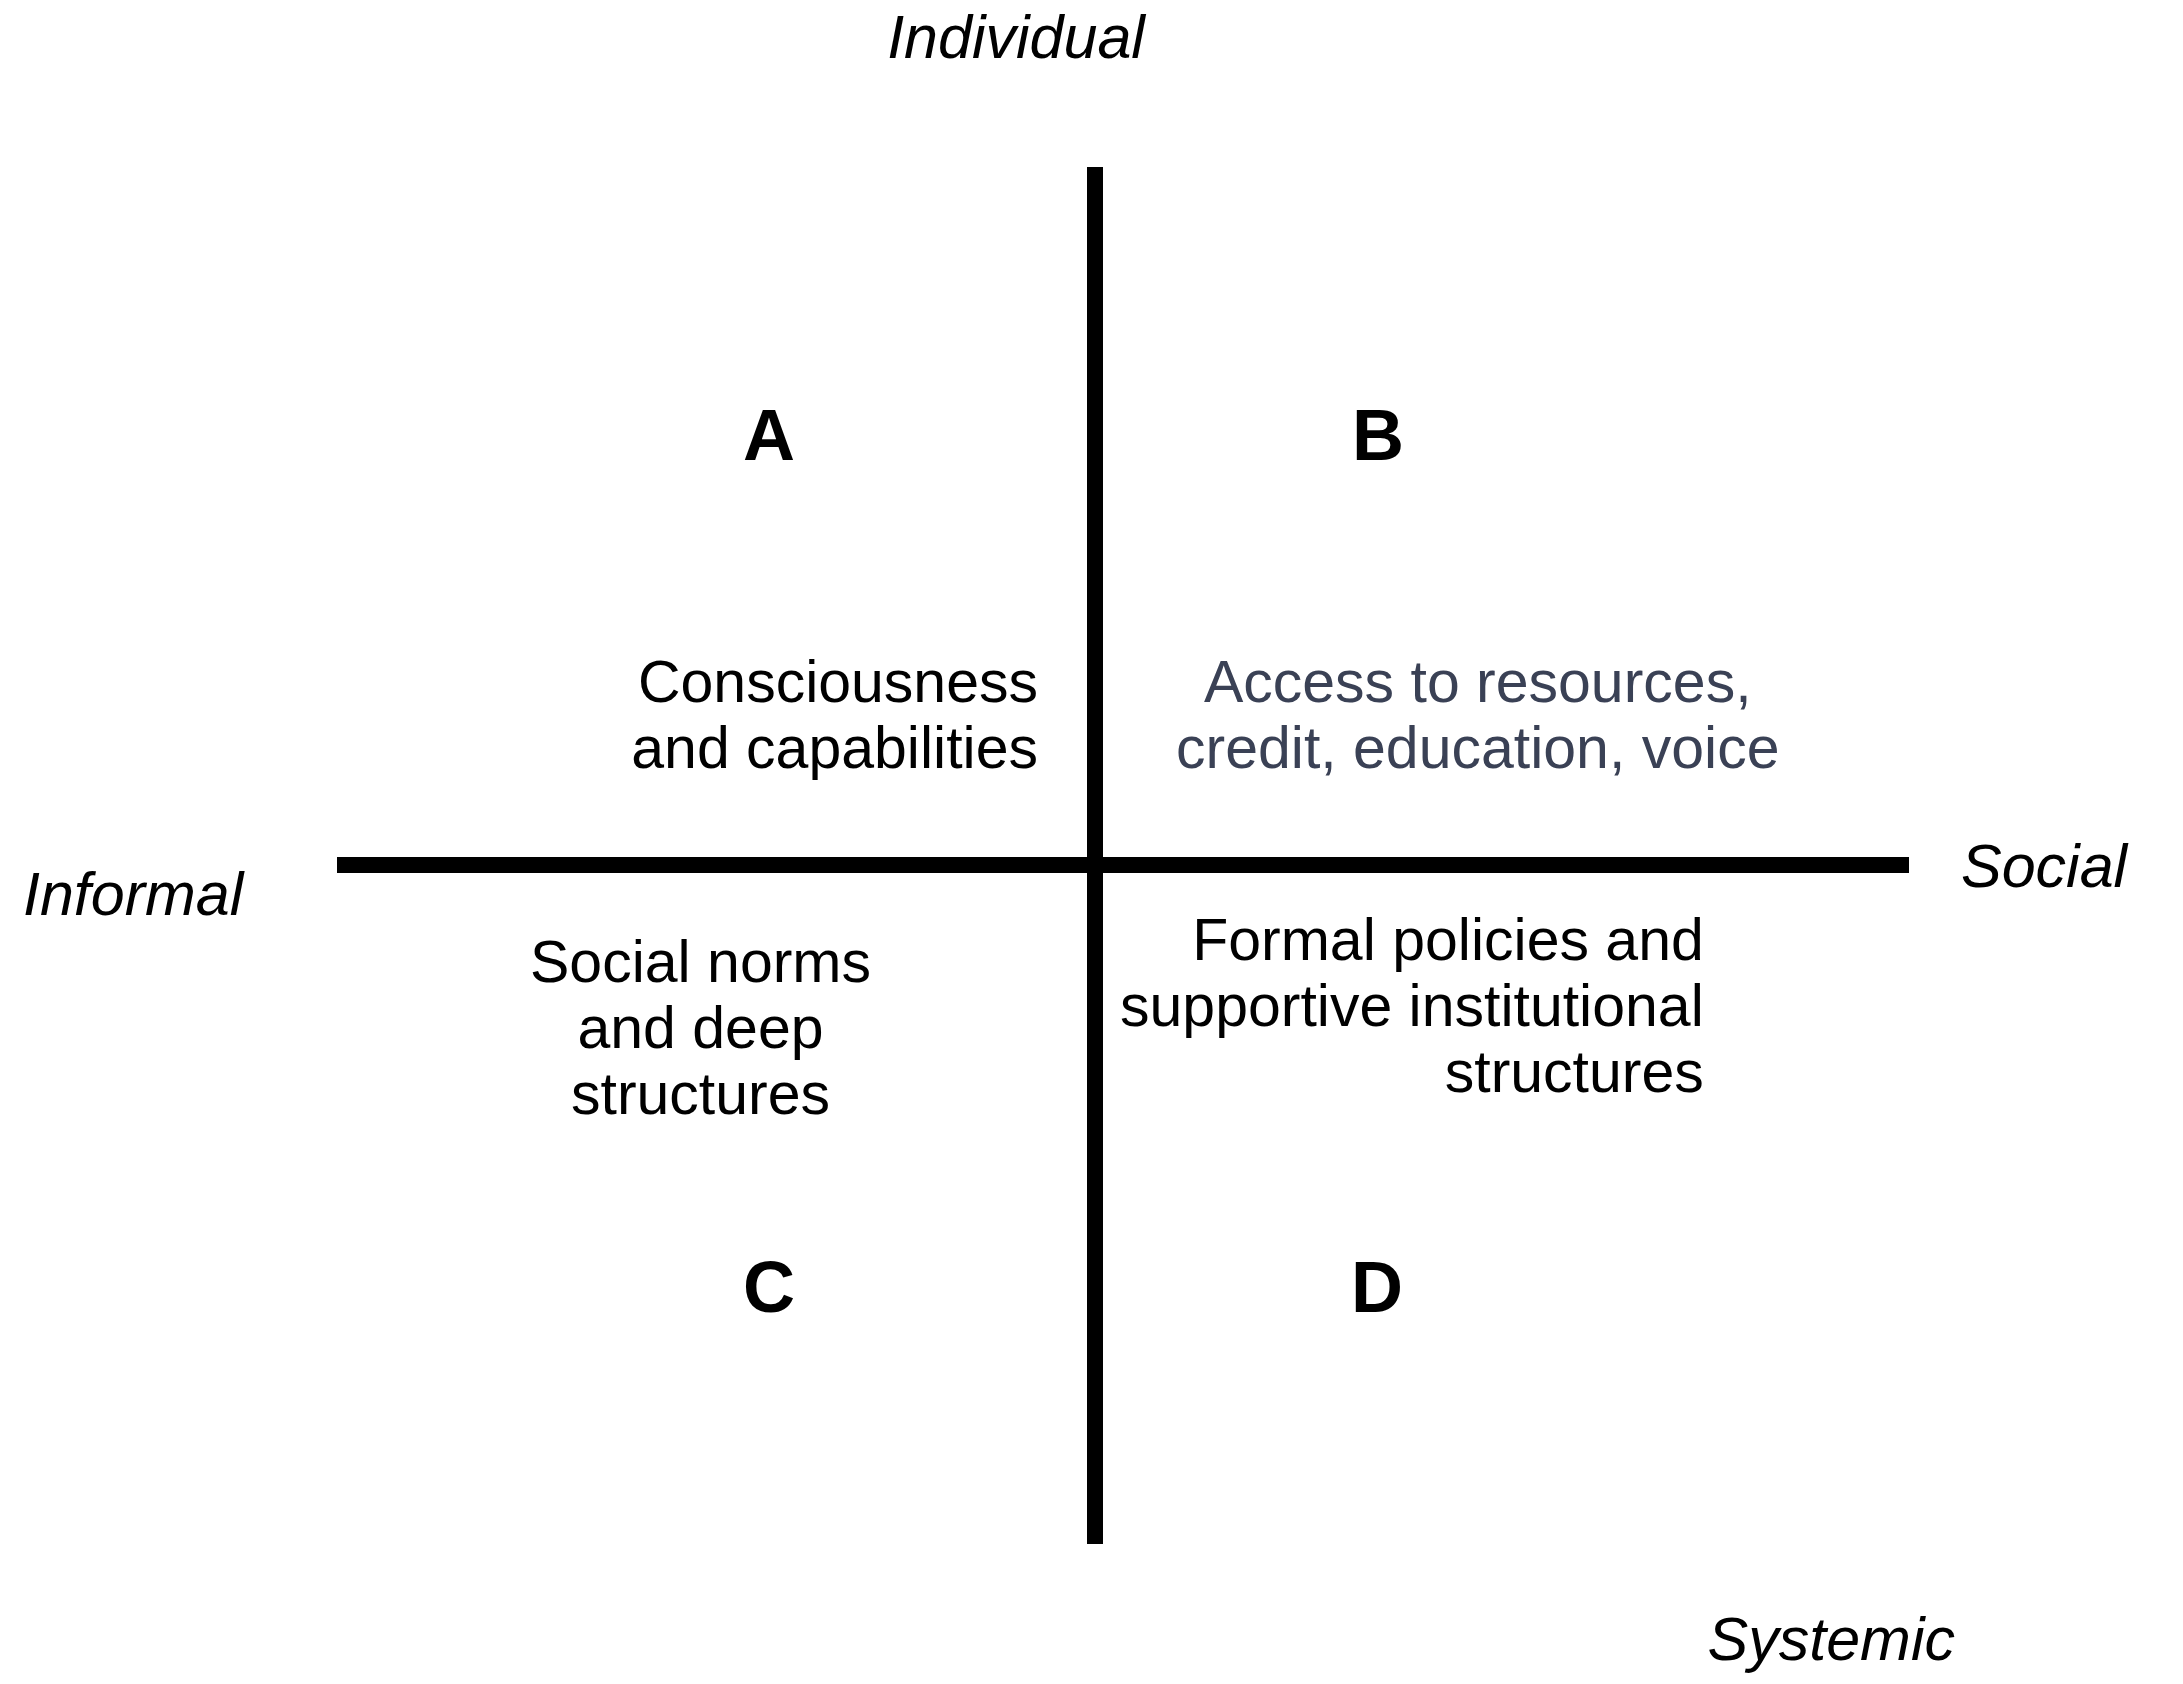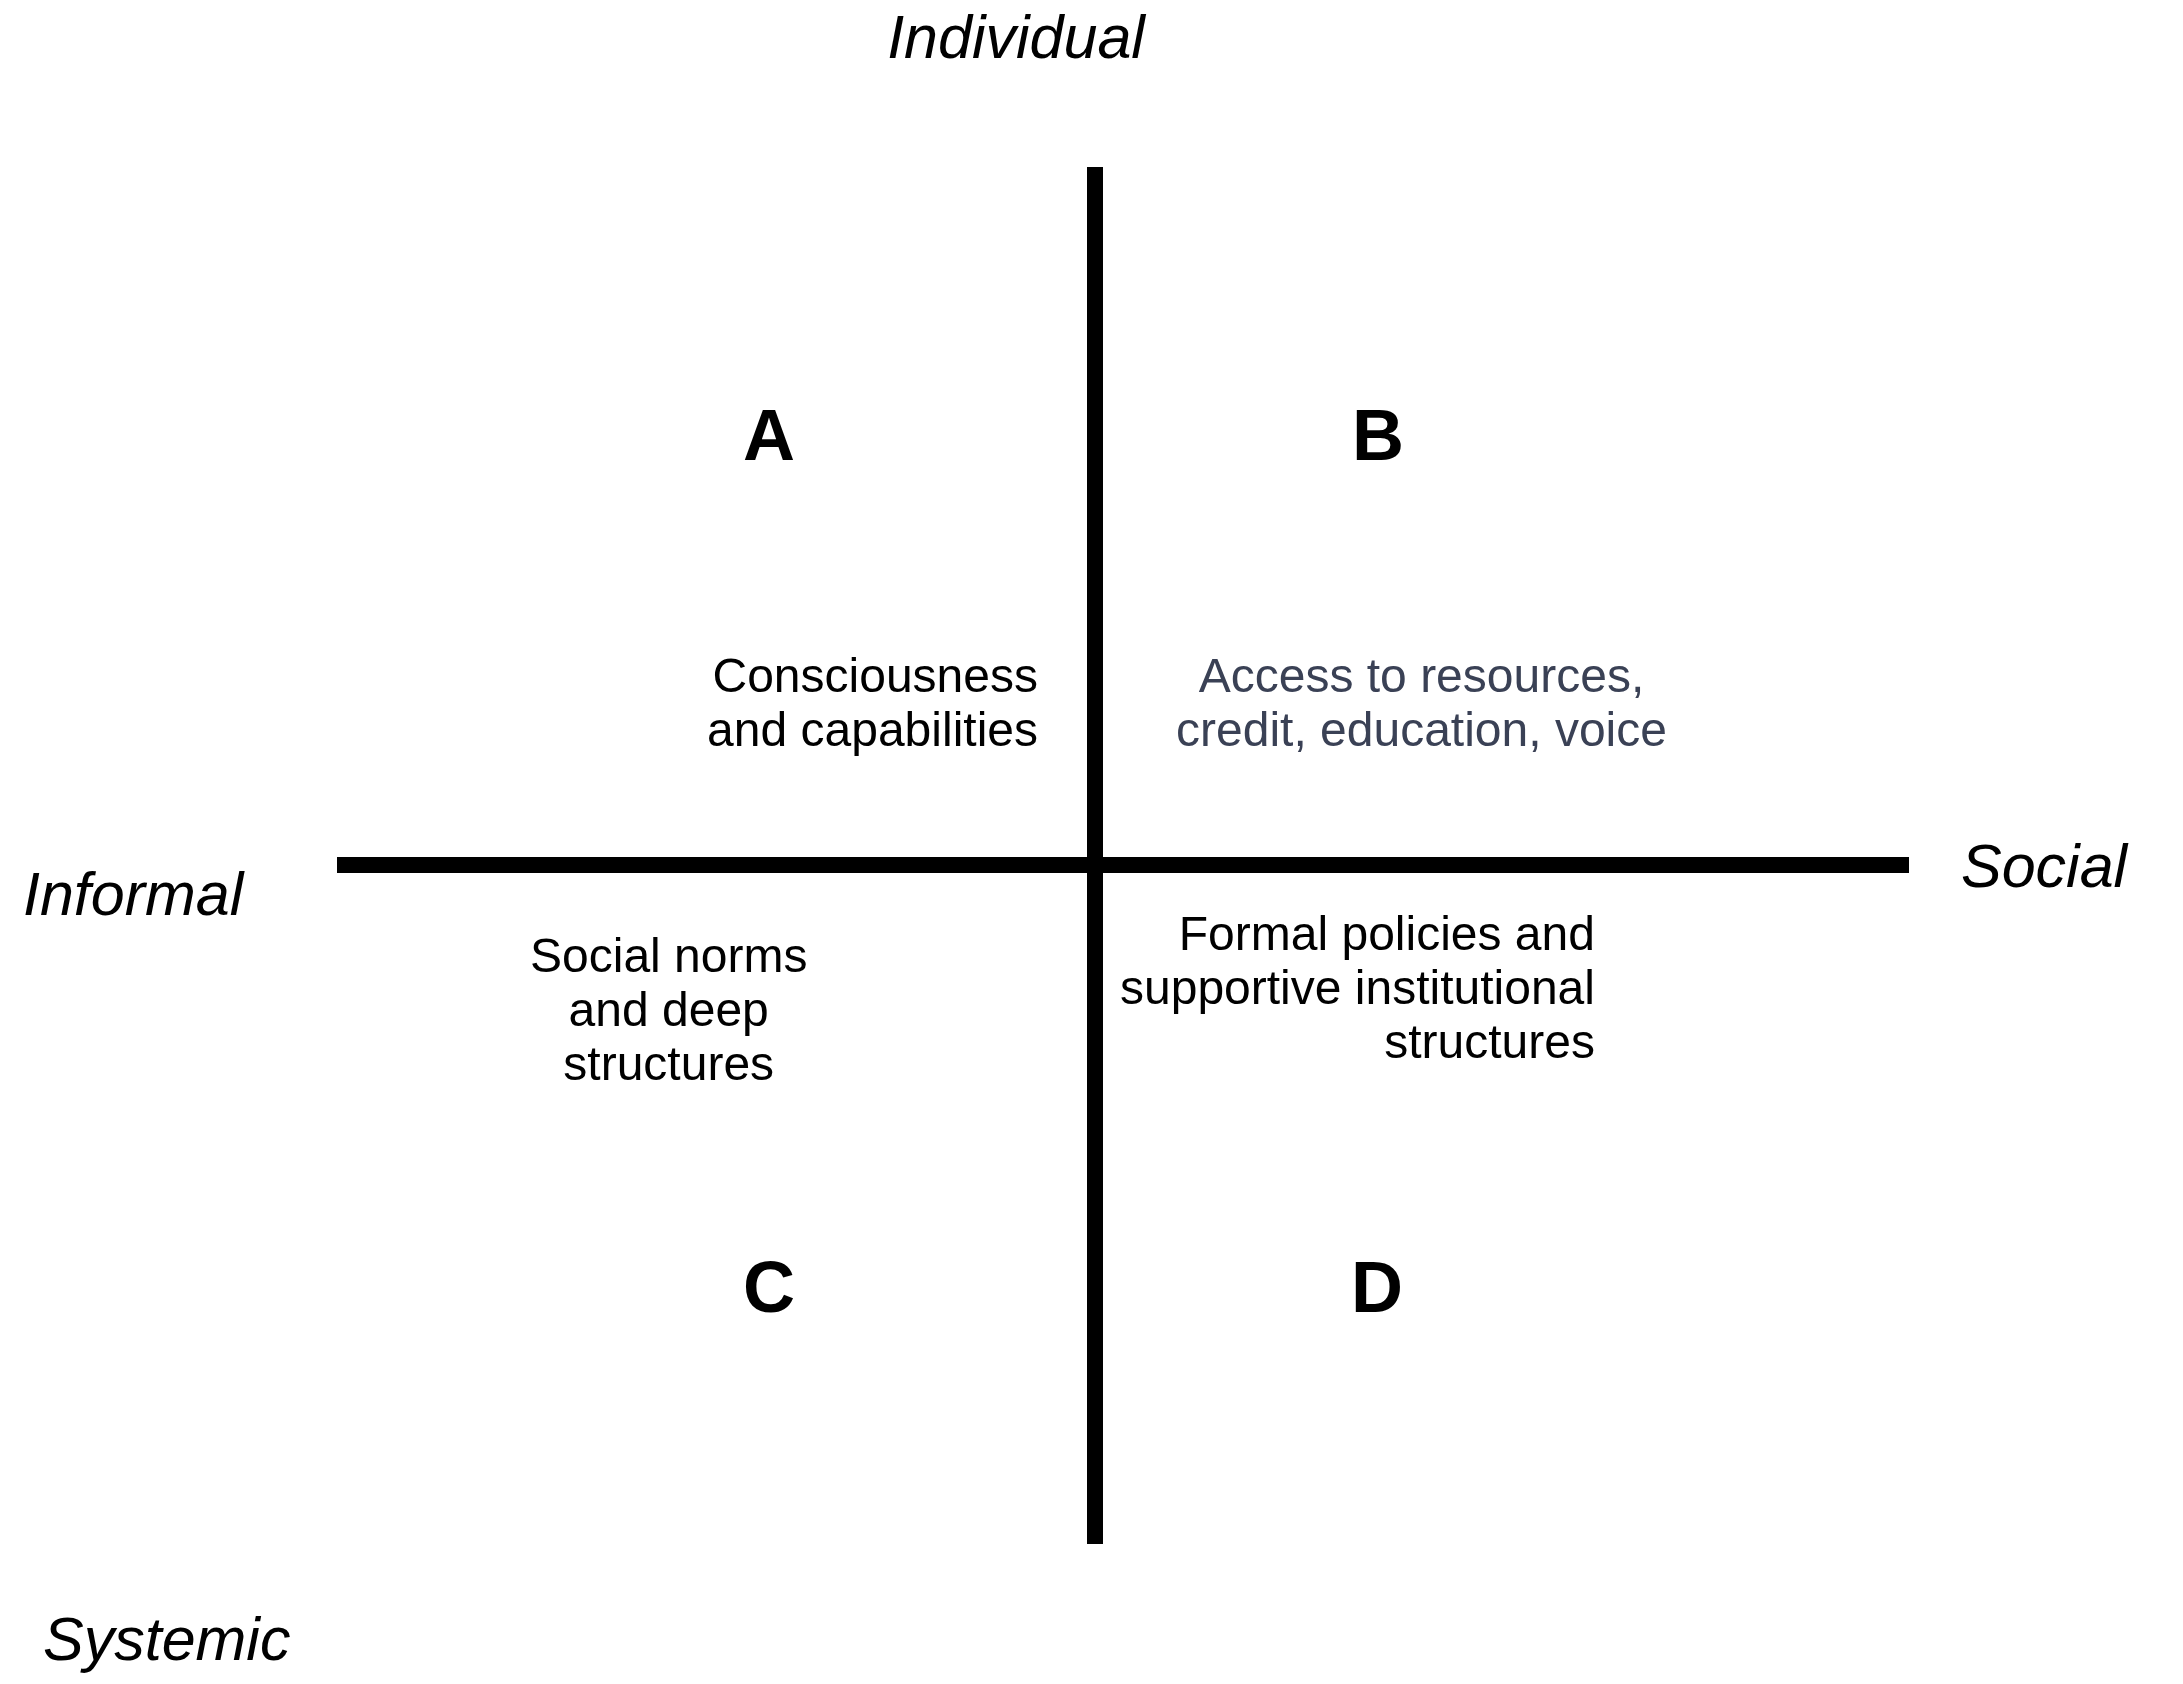--- a/index.html
+++ b/index.html
@@ -53,22 +53,21 @@
     left: 0;
     top: 6.6px;
     width: 2032px;
     text-align: center;
   }
 
   #axis-label-systemic {
     left: 0;
     top: 1609px;
     width: 1955px;
-    text-align: left;
-    margin-left: 43px;
+    text-align: right;
   }
 
   #axis-label-informal {
     left: 23px;
     top: 864px;
   }
 
   #axis-label-formal {
     left: 1961px;
     top: 836px;
@@ -84,21 +83,21 @@
   }
 
   #quadrant-letter-a { left: 743px;  top: 399px; }
   #quadrant-letter-b { left: 1352px; top: 399px; }
   #quadrant-letter-c { left: 743px;  top: 1251px; }
   #quadrant-letter-d { left: 1351px; top: 1251px; }
 
   
   .quadrant-text {
     position: absolute;
-    font-size: 48px;
+    font-size: 59px;
     font-weight: 400;
     line-height: 1.12;
     color: #000000;
     white-space: pre-line;
   }
 
   #quadrant-text-a {
     right: 1145px;
     top: 649px;
     text-align: right;

